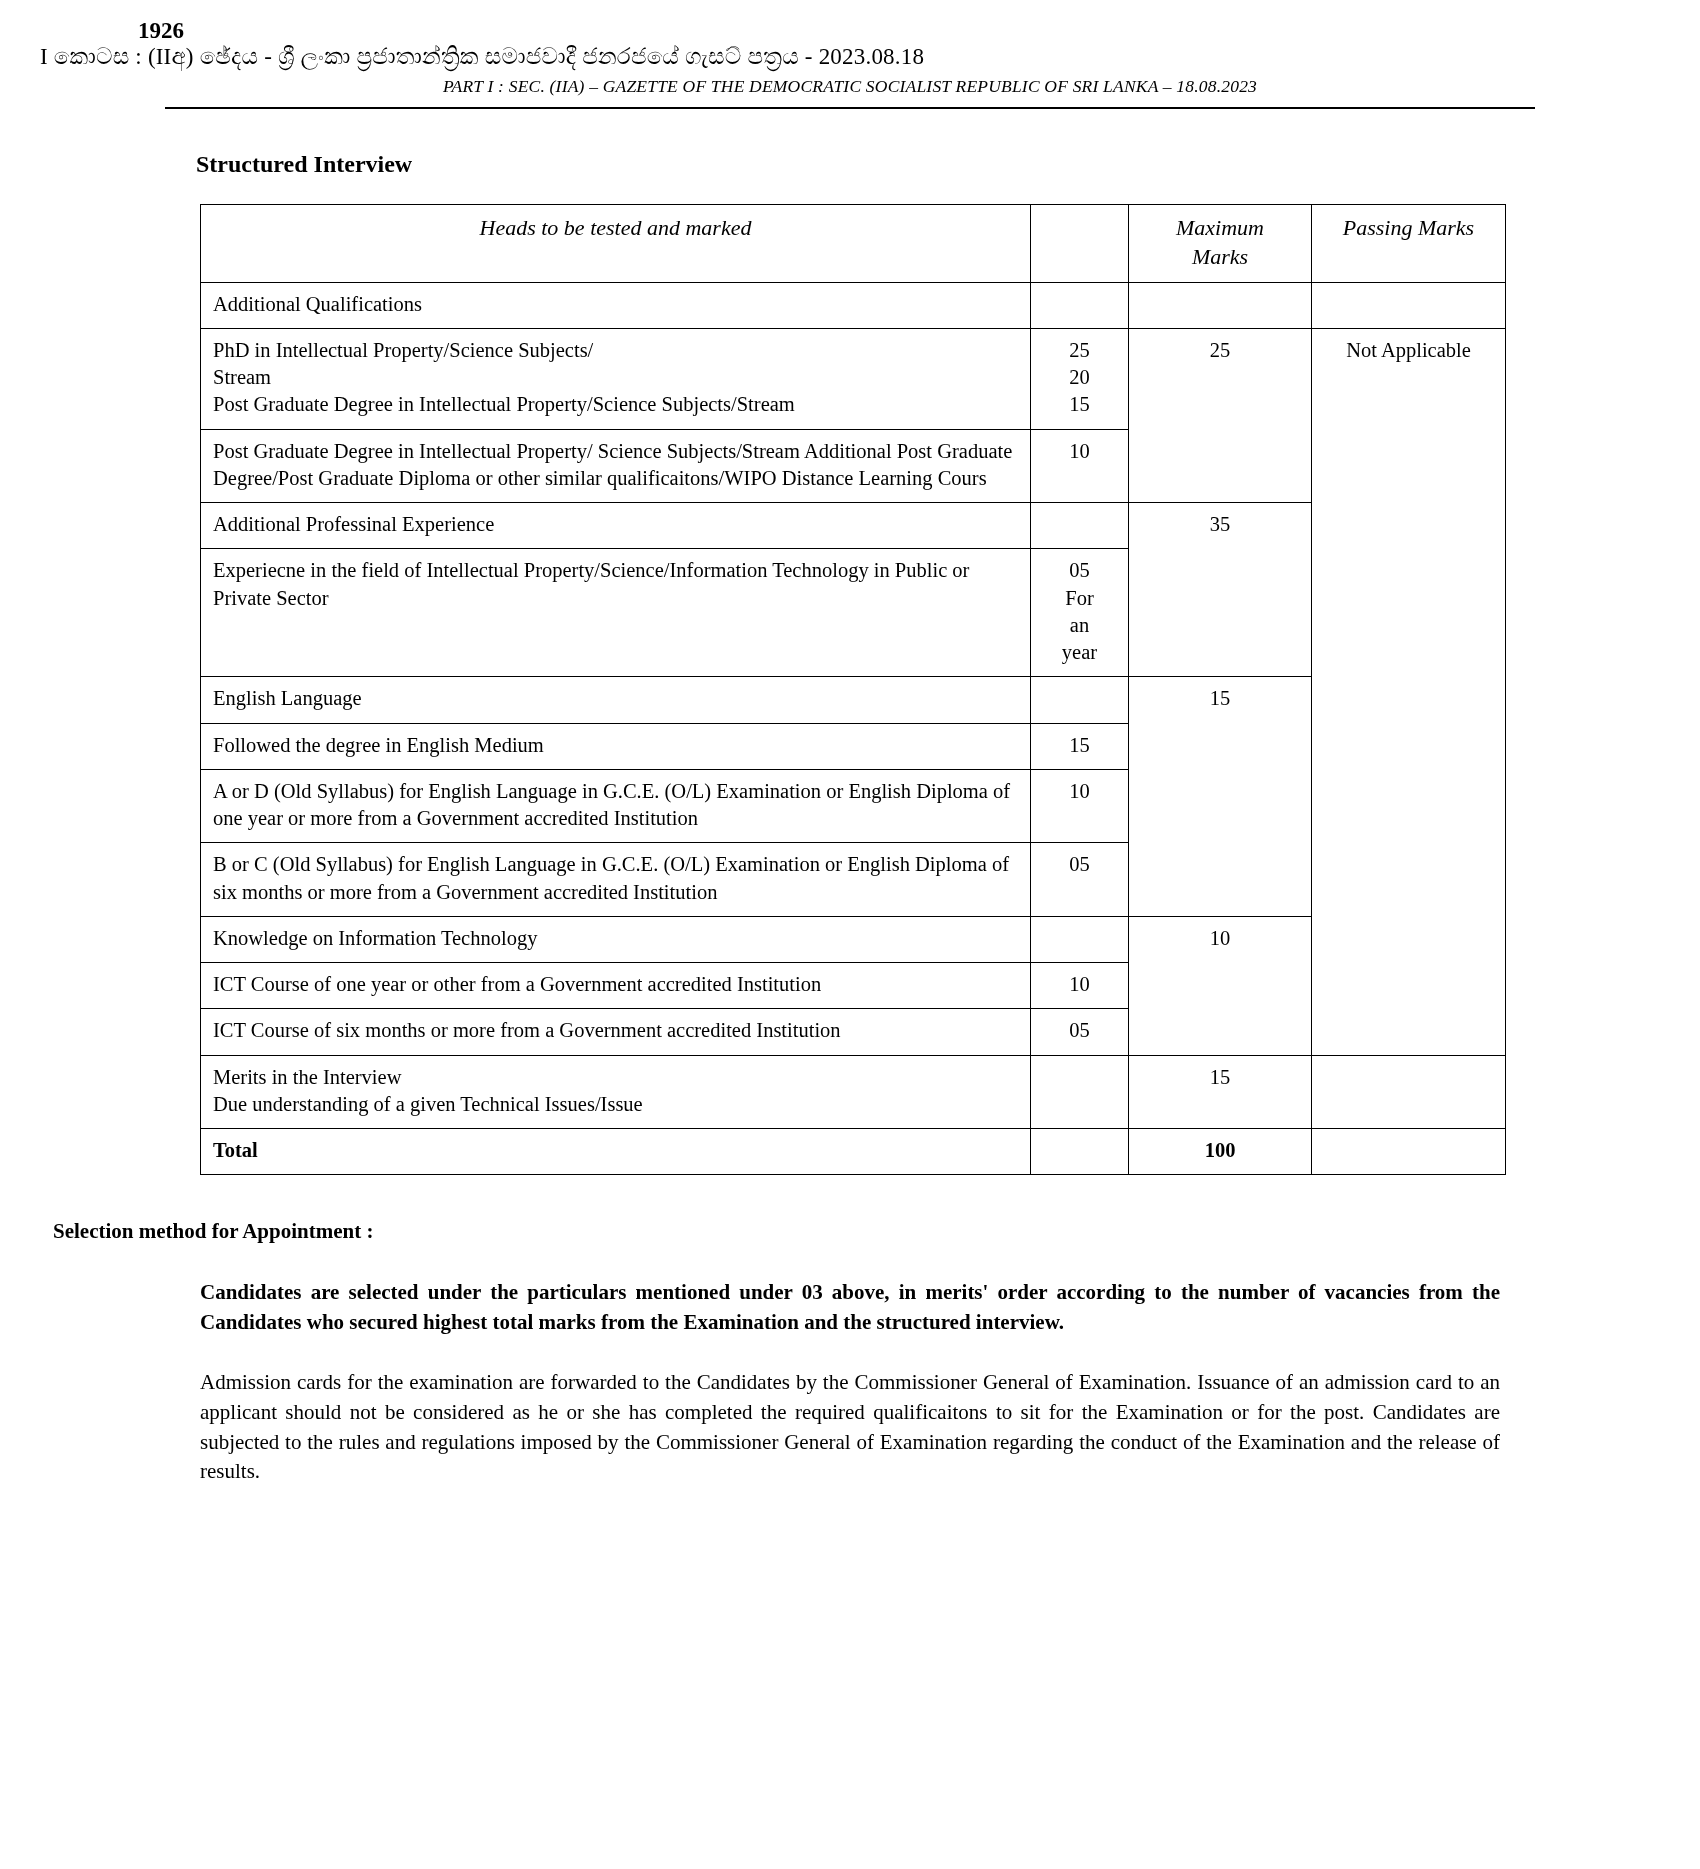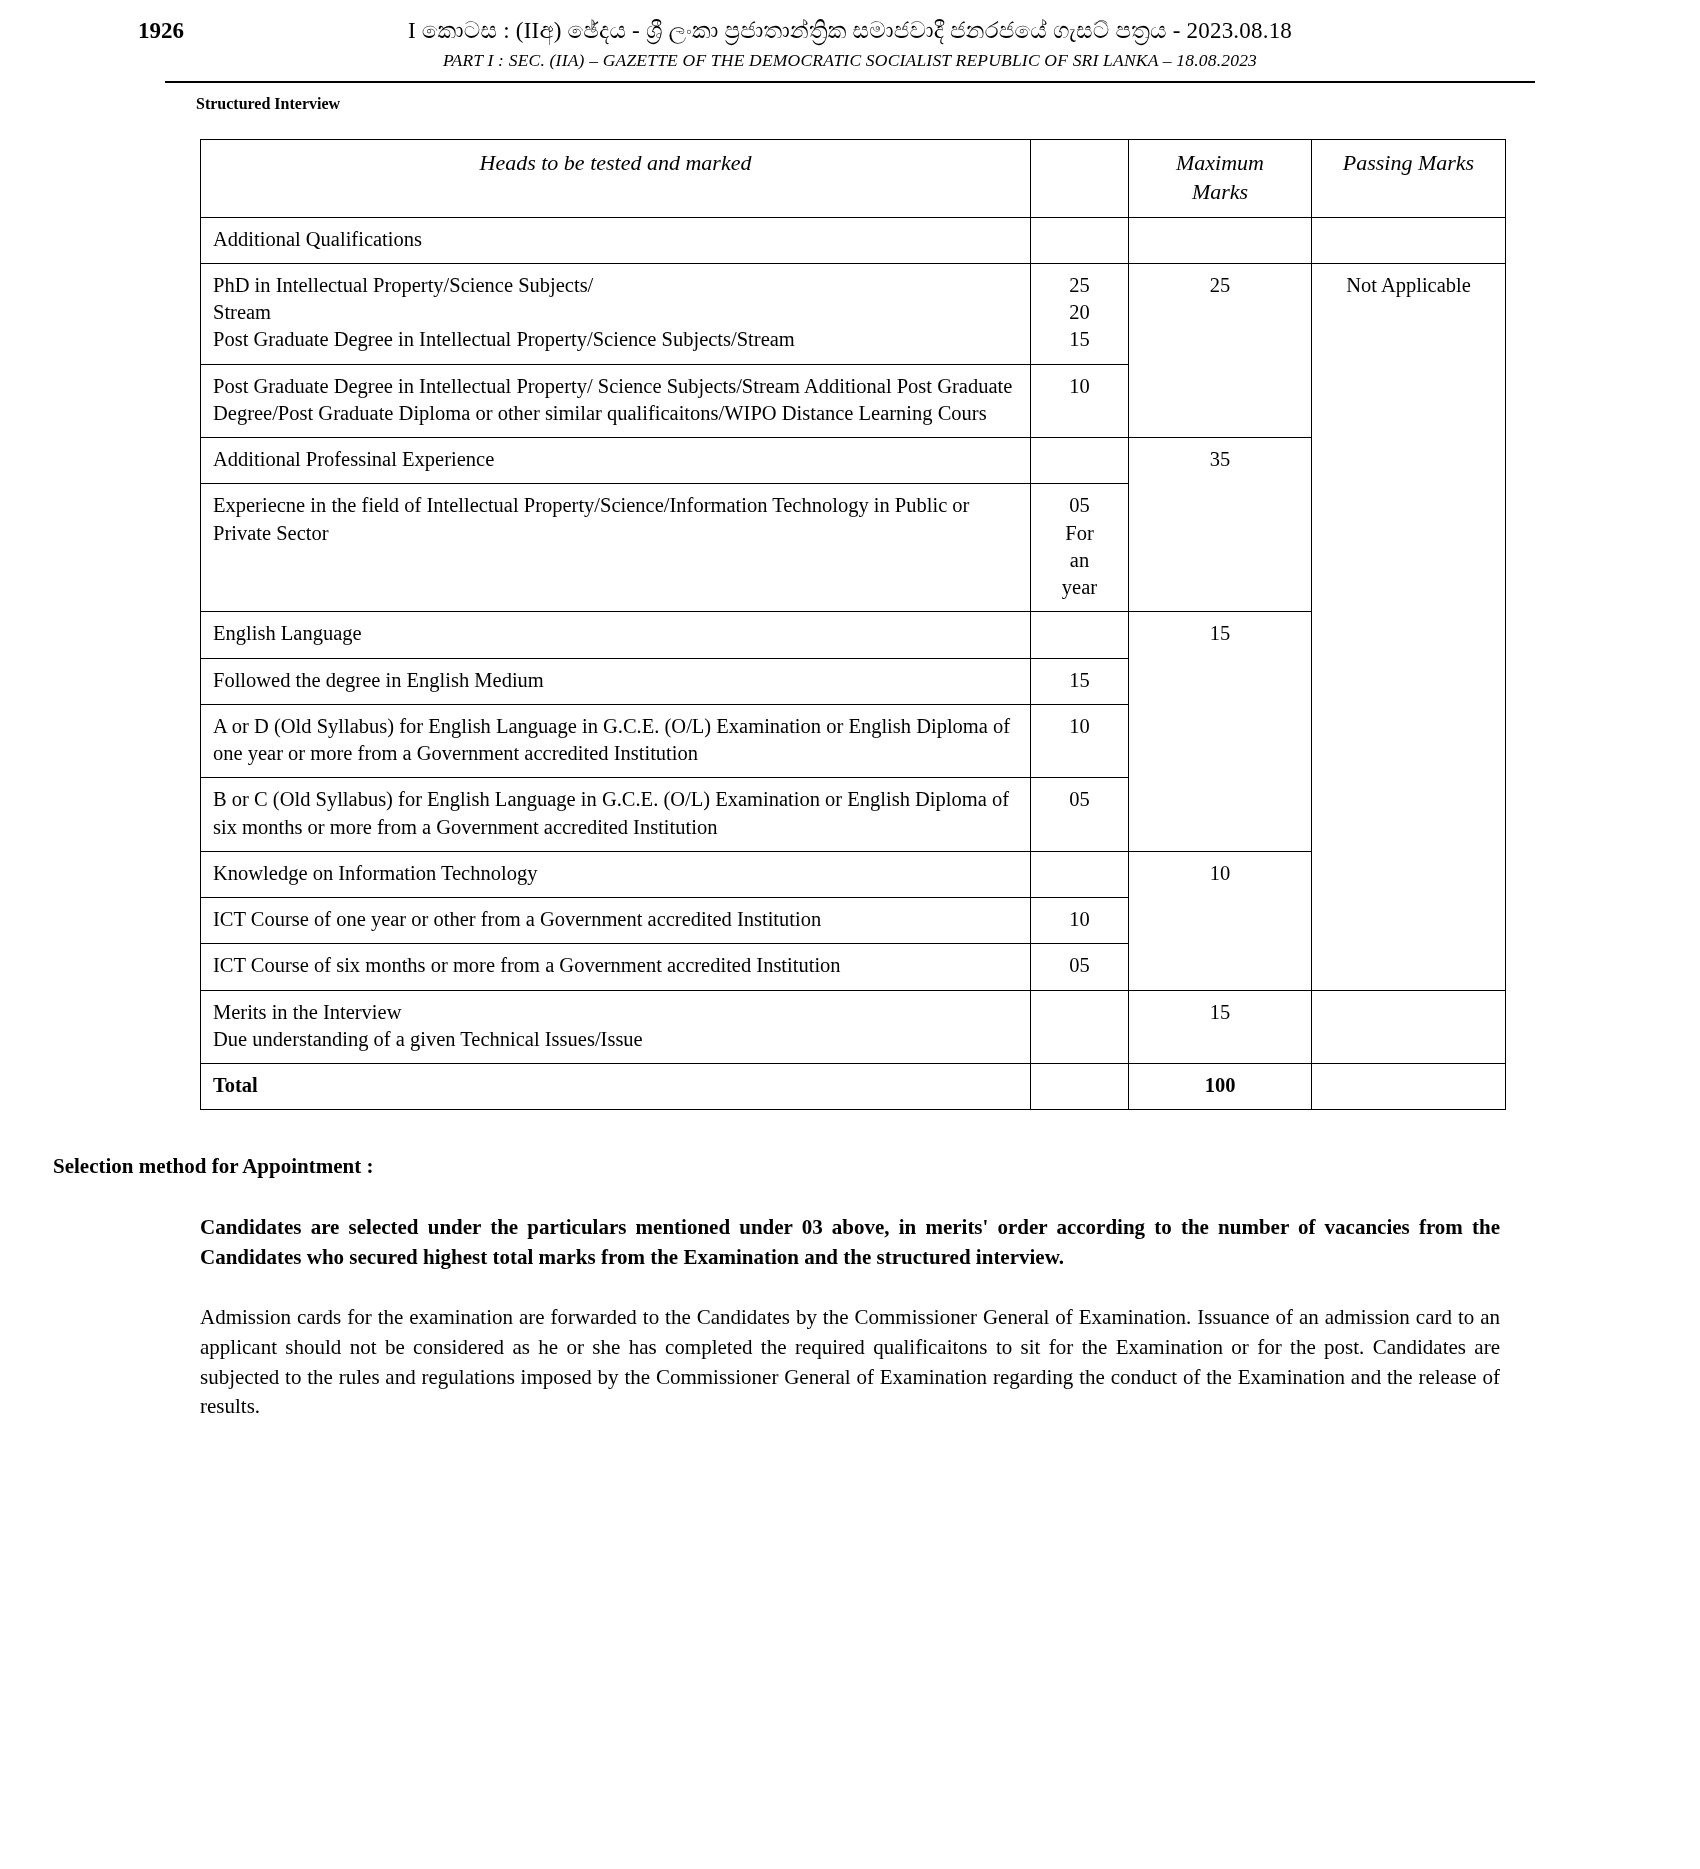--- a/index.html
+++ b/index.html
@@ -23,20 +23,21 @@
 
   
   .header {
     position: relative;
     padding: 0 40px;
   }
   .header-row1 {
     display: flex;
     align-items: baseline;
     justify-content: flex-start;
+    flex-direction: column;
   }
   .page-number {
     font-size: 23px;
     font-weight: 700;
     width: 130px;
     text-align: left;
     padding-left: 98px;
     box-sizing: border-box;
   }
   .header-sinhala {
@@ -55,23 +56,23 @@
     padding-right: 0px;
     font-style: italic;
   }
   .header-rule {
     border-bottom: 2.5px solid #000;
     margin: 10px 125px 0 125px;
   }
 
   
   .section-title {
-    font-size: 16px;
+    font-size: 24px;
     font-weight: 700;
-    margin: 12px 0 0 196px;
+    margin: 42px 0 0 196px;
   }
 
   
   .table-wrap {
     margin: 26px 0 0 200px;
     width: 1305px;
   }
   table.marks {
     border-collapse: collapse;
     width: 1305px;

